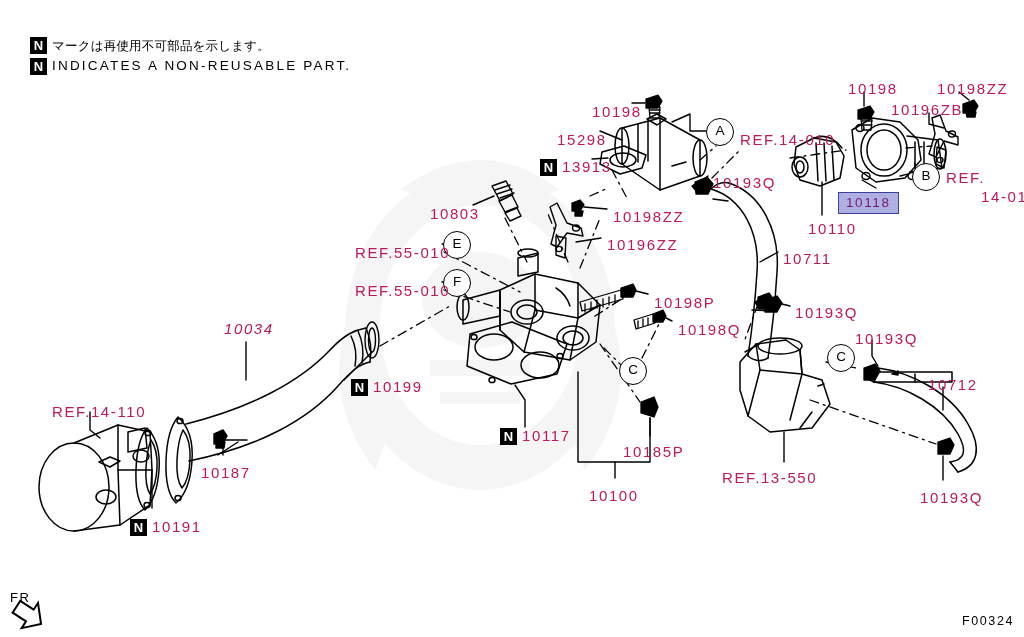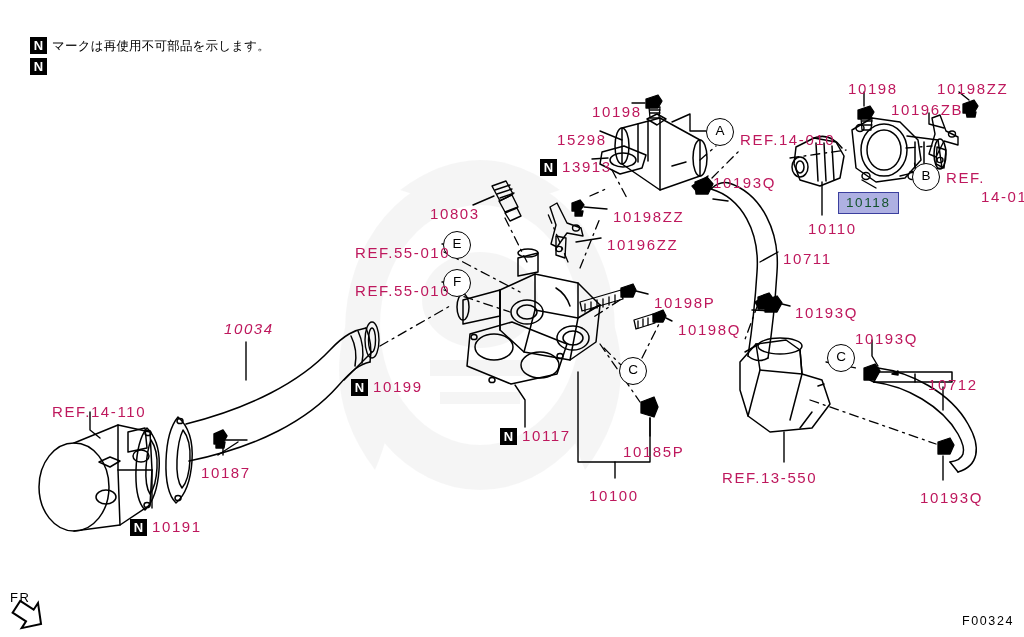--- a/index.html
+++ b/index.html
@@ -17,21 +17,21 @@
   .nbadge{position:absolute;width:17px;height:17px;background:#000;color:#fff;
           font-size:13px;font-weight:bold;line-height:17px;text-align:center;
           letter-spacing:0;font-family:"Liberation Sans",sans-serif;}
 
   
   .circ{position:absolute;width:26px;height:26px;border:1.6px solid #000;border-radius:50%;
         font-size:13.5px;line-height:24px;text-align:center;letter-spacing:0;background:#fff;}
 
   
   .hl{position:absolute;background:#aeb0e2;border:1.5px solid #3b3f9e;
-      font-size:13.5px;letter-spacing:1.6px;padding:2px 7px 3px 7px;color:#14532d;}
+      font-size:13.5px;letter-spacing:1.6px;padding:2px 7px 3px 7px;color:#701a75;}
   svg.vec{position:absolute;left:0;top:0;width:1024px;height:637px;overflow:visible;}
 
   .fr{position:absolute;font-size:13px;letter-spacing:1.5px;}
   .code{position:absolute;font-size:12.5px;letter-spacing:1.6px;}
   .wm{position:absolute;opacity:.085;}
 </style>
 </head>
 <body>
 
 <div id="stage">
@@ -50,20 +50,21 @@
       <ellipse cx="480" cy="300" rx="58" ry="48"></ellipse>
       <path d="M430 360 h100 v16 h-100z"></path>
       <path d="M440 392 h80 v12 h-80z"></path>
     </g>
   </svg>
 
   <div class="nbadge" style="left:30px;top:37px;">N</div>
   <div class="hdr-ja" style="left:52px;top:38px;">マークは再使用不可部品を示します。</div>
 
   <div class="nbadge" style="left:30px;top:58px;">N</div>
+  <div class="hdr-en" style="left:52px;top:58px;">INDICATES  A  NON-REUSABLE  PART.</div>
 
   <svg class="vec" stroke="#000" fill="none" stroke-linejoin="round" stroke-linecap="round">
 
     <g stroke-width="1.5">
       <ellipse cx="74" cy="487" rx="35" ry="44"></ellipse>
       <path d="M74 443 L118 425 L150 432 L152 470 L150 505 L120 525 L74 531"></path>
       <path d="M118 425 L118 470 L120 525"></path>
       <path d="M118 470 L152 470"></path>
       <path d="M128 432 L145 428 L147 448 L128 452 Z"></path>
       <ellipse cx="106" cy="497" rx="10" ry="7"></ellipse>

